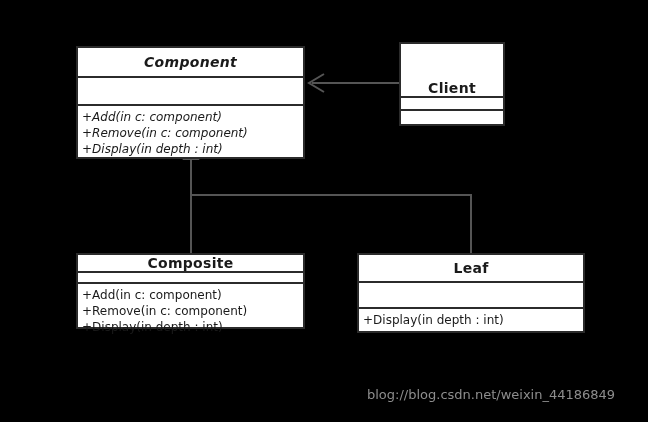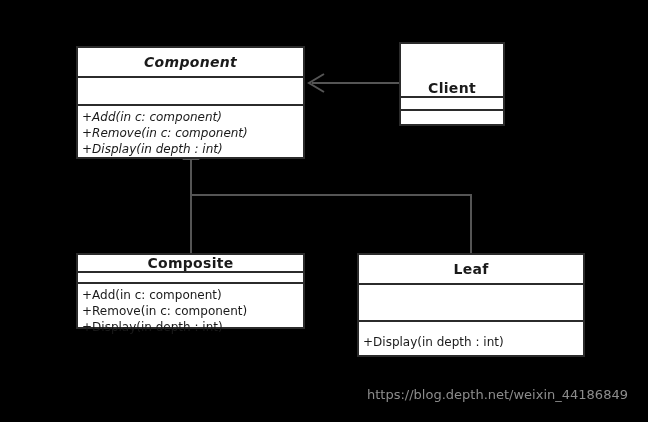--- a/index.html
+++ b/index.html
@@ -72,21 +72,21 @@
   #class-client { left: 399px; top: 42px; width: 106px; height: 84px; }
   #class-client .c-title { height: 28px; margin-top: 36px; }
   #class-client .c-attrs { height: 28px; }
   #class-client .c-ops   { height: 24px; }
 
   #class-composite { left: 76px; top: 253px; width: 229px; height: 76px; }
   #class-composite .c-title { height: 30px; }
   #class-composite .c-attrs { height: 27px; }
   #class-composite .c-ops   { height: 43px; }
 
-  #class-leaf { left: 357px; top: 253px; width: 228px; height: 104px; justify-content: space-between; }
+  #class-leaf { left: 357px; top: 253px; width: 228px; height: 80px; justify-content: space-between; }
   #class-leaf .c-title { height: 30px; }
   #class-leaf .c-attrs { height: 28px; }
   #class-leaf .c-ops   { height: 24px; }
 
   
   .edge-svg {
     position: absolute;
     left: 0;
     top: 0;
     width: 648px;
@@ -159,15 +159,15 @@
   </div>
 
   <div class="uml-class" id="class-leaf">
     <div class="uml-compartment uml-title c-title">Leaf</div>
     <div class="uml-compartment uml-attrs c-attrs"></div>
     <div class="uml-compartment uml-ops c-ops">
       <div class="uml-op">+Display(in depth : int)</div>
     </div>
   </div>
 
-  <div id="watermark">https://blog.depth.net/weixin_44186849</div>
+  <div id="watermark">blog://blog.csdn.net/weixin_44186849</div>
 
 </div>
 
 </body></html>

